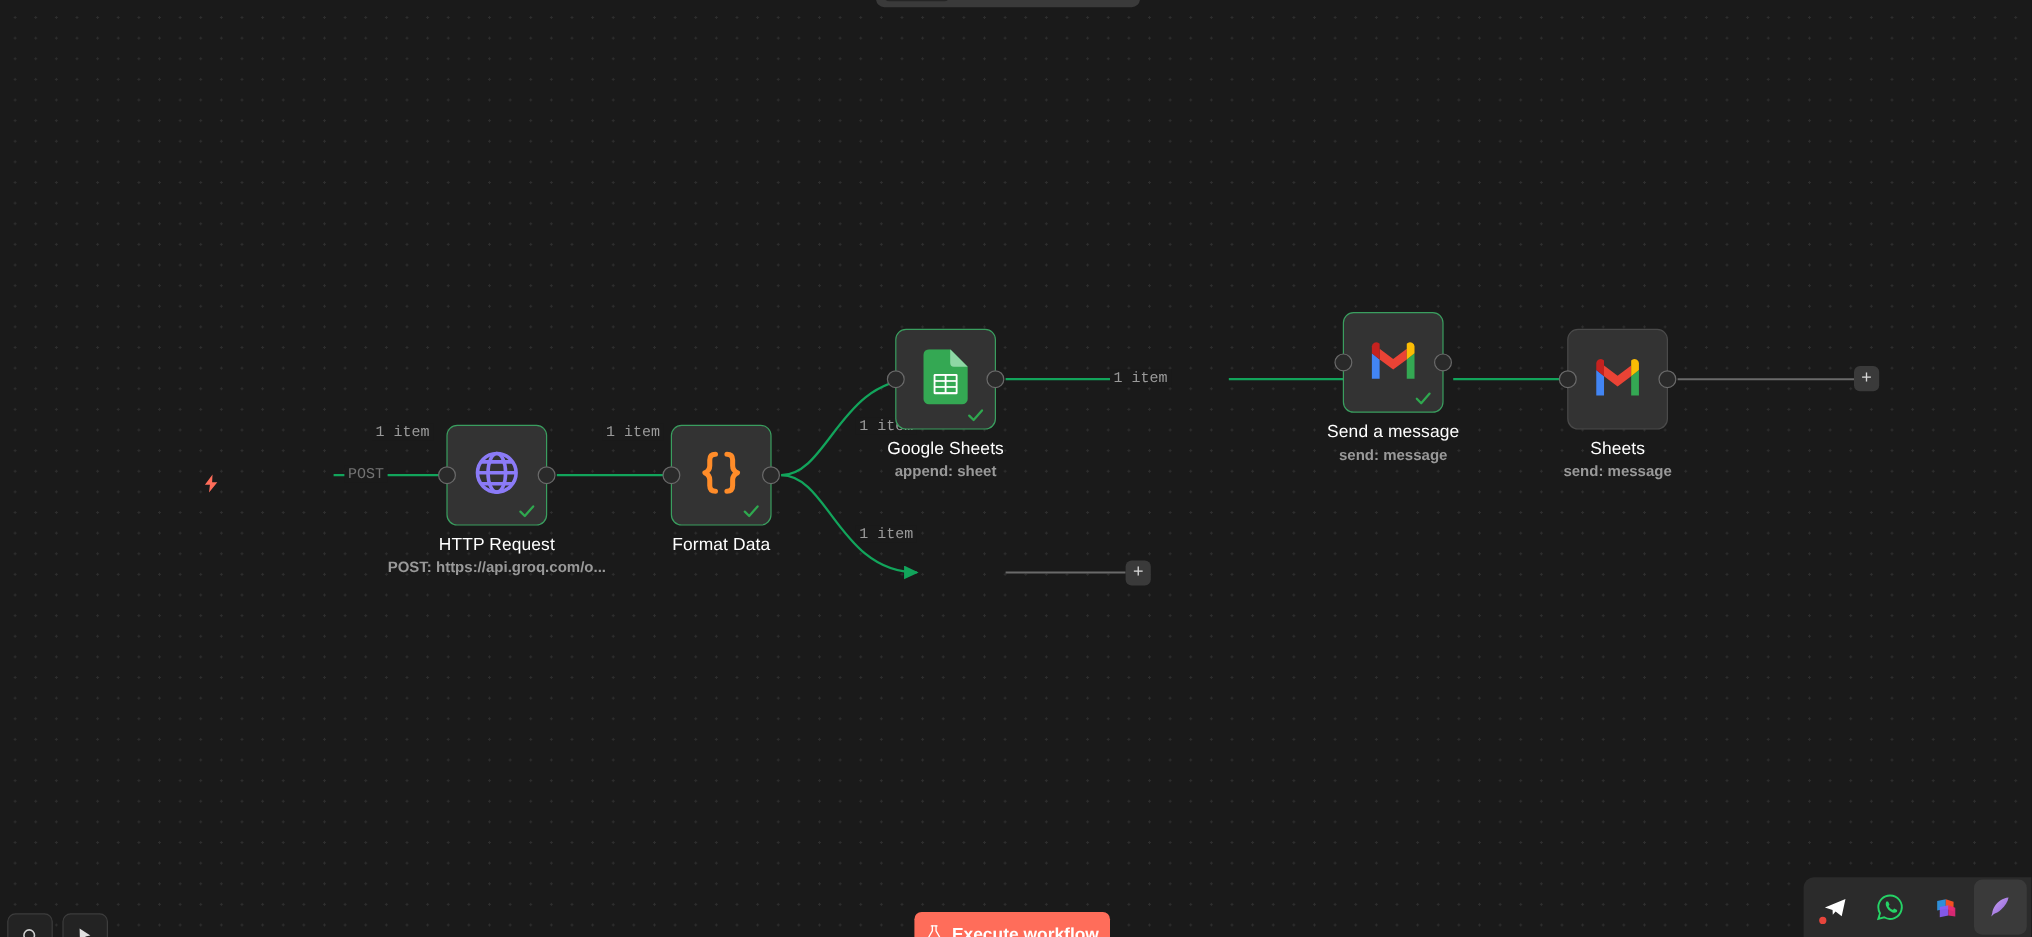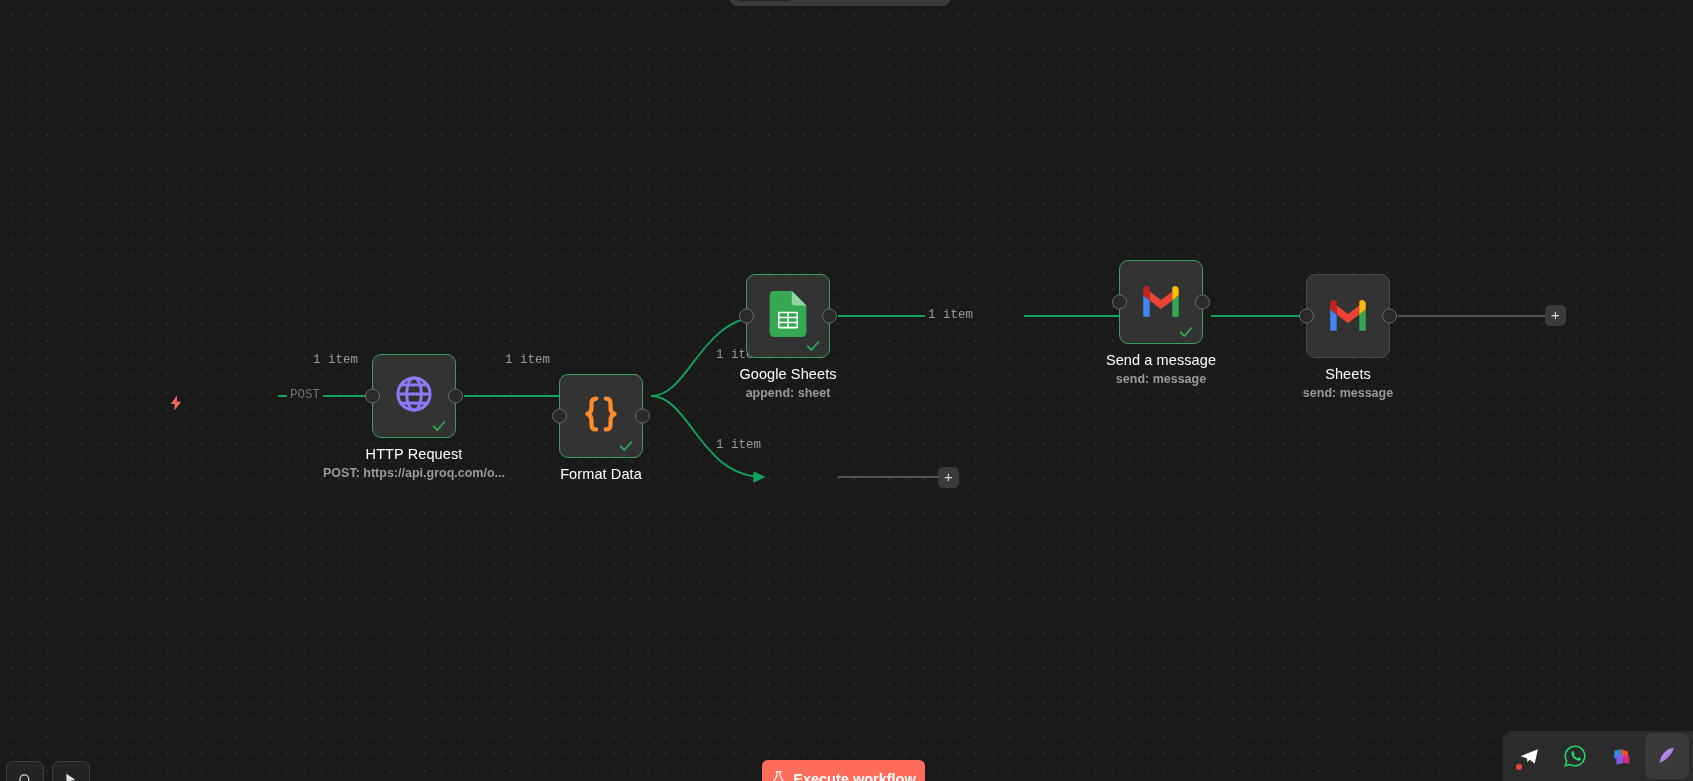--- a/index.html
+++ b/index.html
@@ -297,21 +297,21 @@
             <path d="M4 12.5 L9.5 18 L20 6"></path>
           </svg>
       </span>
       <div class="port in"></div>
       <div class="port out"></div>
     </div>
     <div class="node-label">HTTP Request</div>
     <div class="node-sub">POST: https://api.groq.com/o...</div>
   </div>
 
-  <div class="node executed" style="left:559px; top:354px;margin-top:20px;">
+  <div class="node executed" style="left:559px; top:354px;">
     <div class="node-box">
       <span>
         <svg viewBox="0 0 24 24" width="44" height="44" fill="none" stroke="#ff8c29" stroke-width="2.3" stroke-linecap="round" stroke-linejoin="round">
           <path d="M9.4 3.6c-2 0-2.6 1-2.6 2.6v2.6c0 1.5-.8 2.6-2.2 3.2 1.4.6 2.2 1.7 2.2 3.2v2.6c0 1.6.6 2.6 2.6 2.6"></path>
           <path d="M14.6 3.6c2 0 2.6 1 2.6 2.6v2.6c0 1.5.8 2.6 2.2 3.2-1.4.6-2.2 1.7-2.2 3.2v2.6c0 1.6-.6 2.6-2.6 2.6"></path>
         </svg>
       </span>
       <span class="node-check">
         <svg viewBox="0 0 24 24" width="16" height="16" fill="none" stroke="#2fa84f" stroke-width="2.8" stroke-linecap="round" stroke-linejoin="round">
             <path d="M4 12.5 L9.5 18 L20 6"></path>

